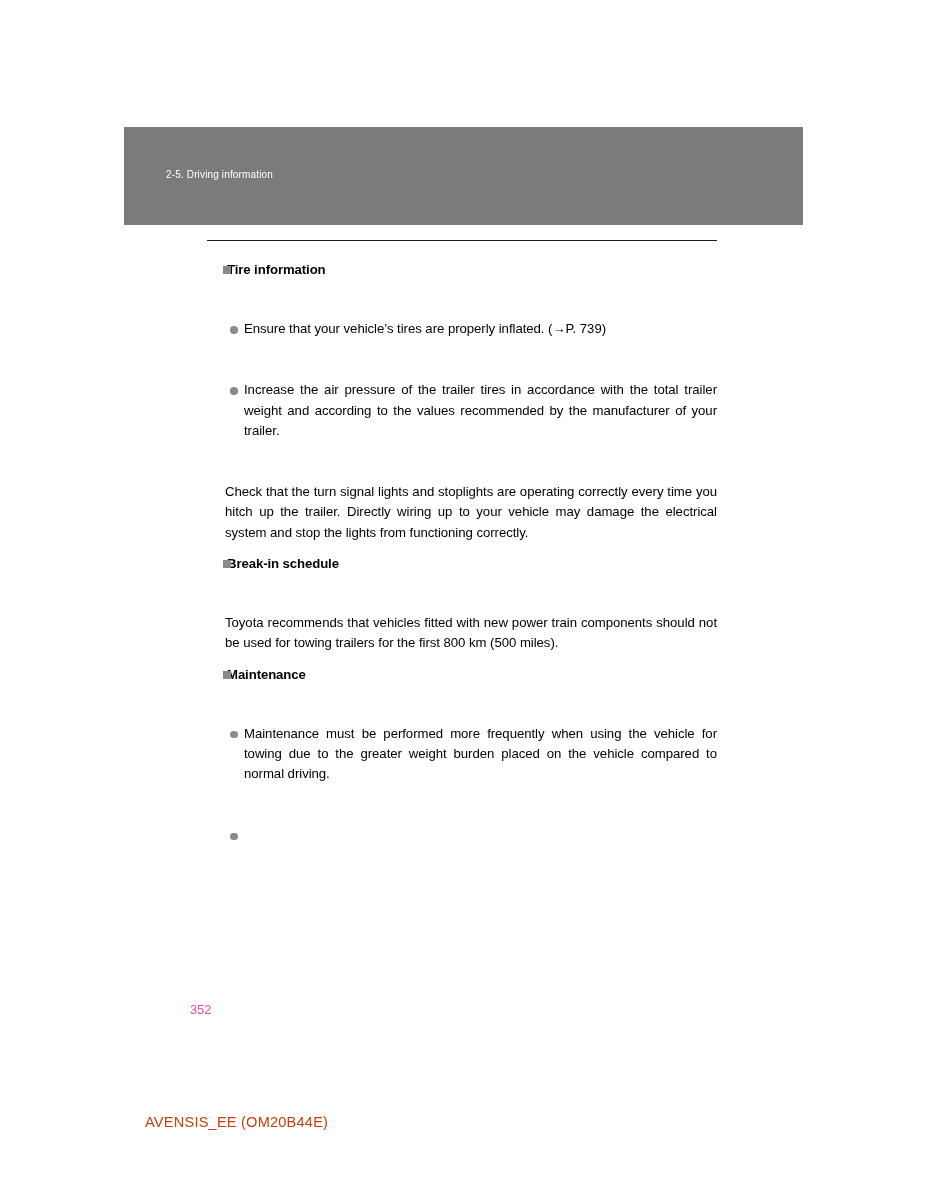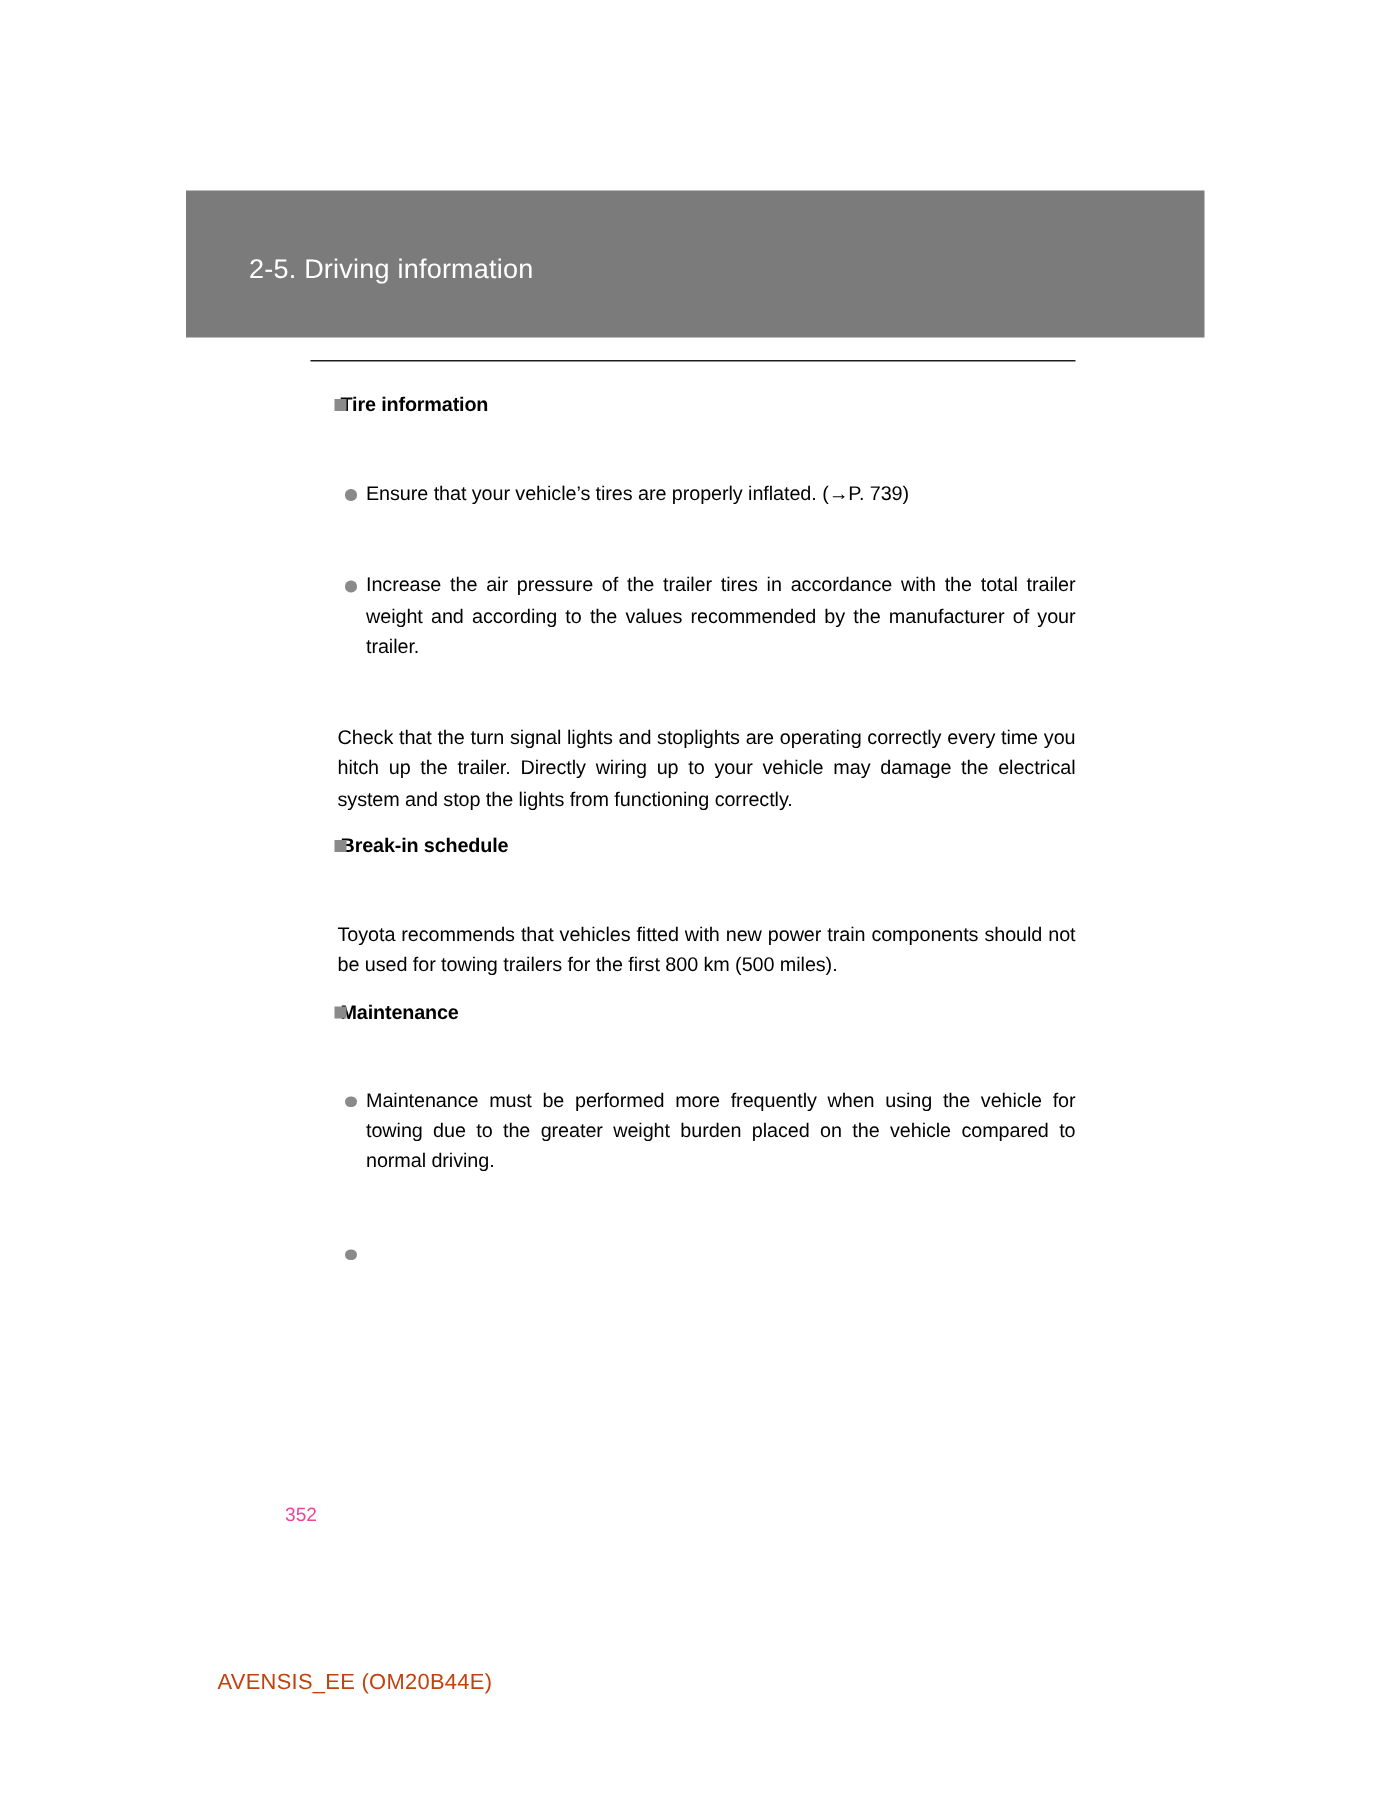--- a/index.html
+++ b/index.html
@@ -23,21 +23,21 @@
     top: 127px;
     width: 679px;
     height: 98px;
     background: #7b7b7b;
   }
   .section-banner-title {
     position: absolute;
     left: 42px;
     top: 42px;
     color: #ffffff;
-    font-size: 18px;
+    font-size: 10px;
     letter-spacing: 0.15px;
     white-space: nowrap;
   }
 
   
   .content {
     position: absolute;
     left: 207px;
     top: 240px;
     width: 510px;

